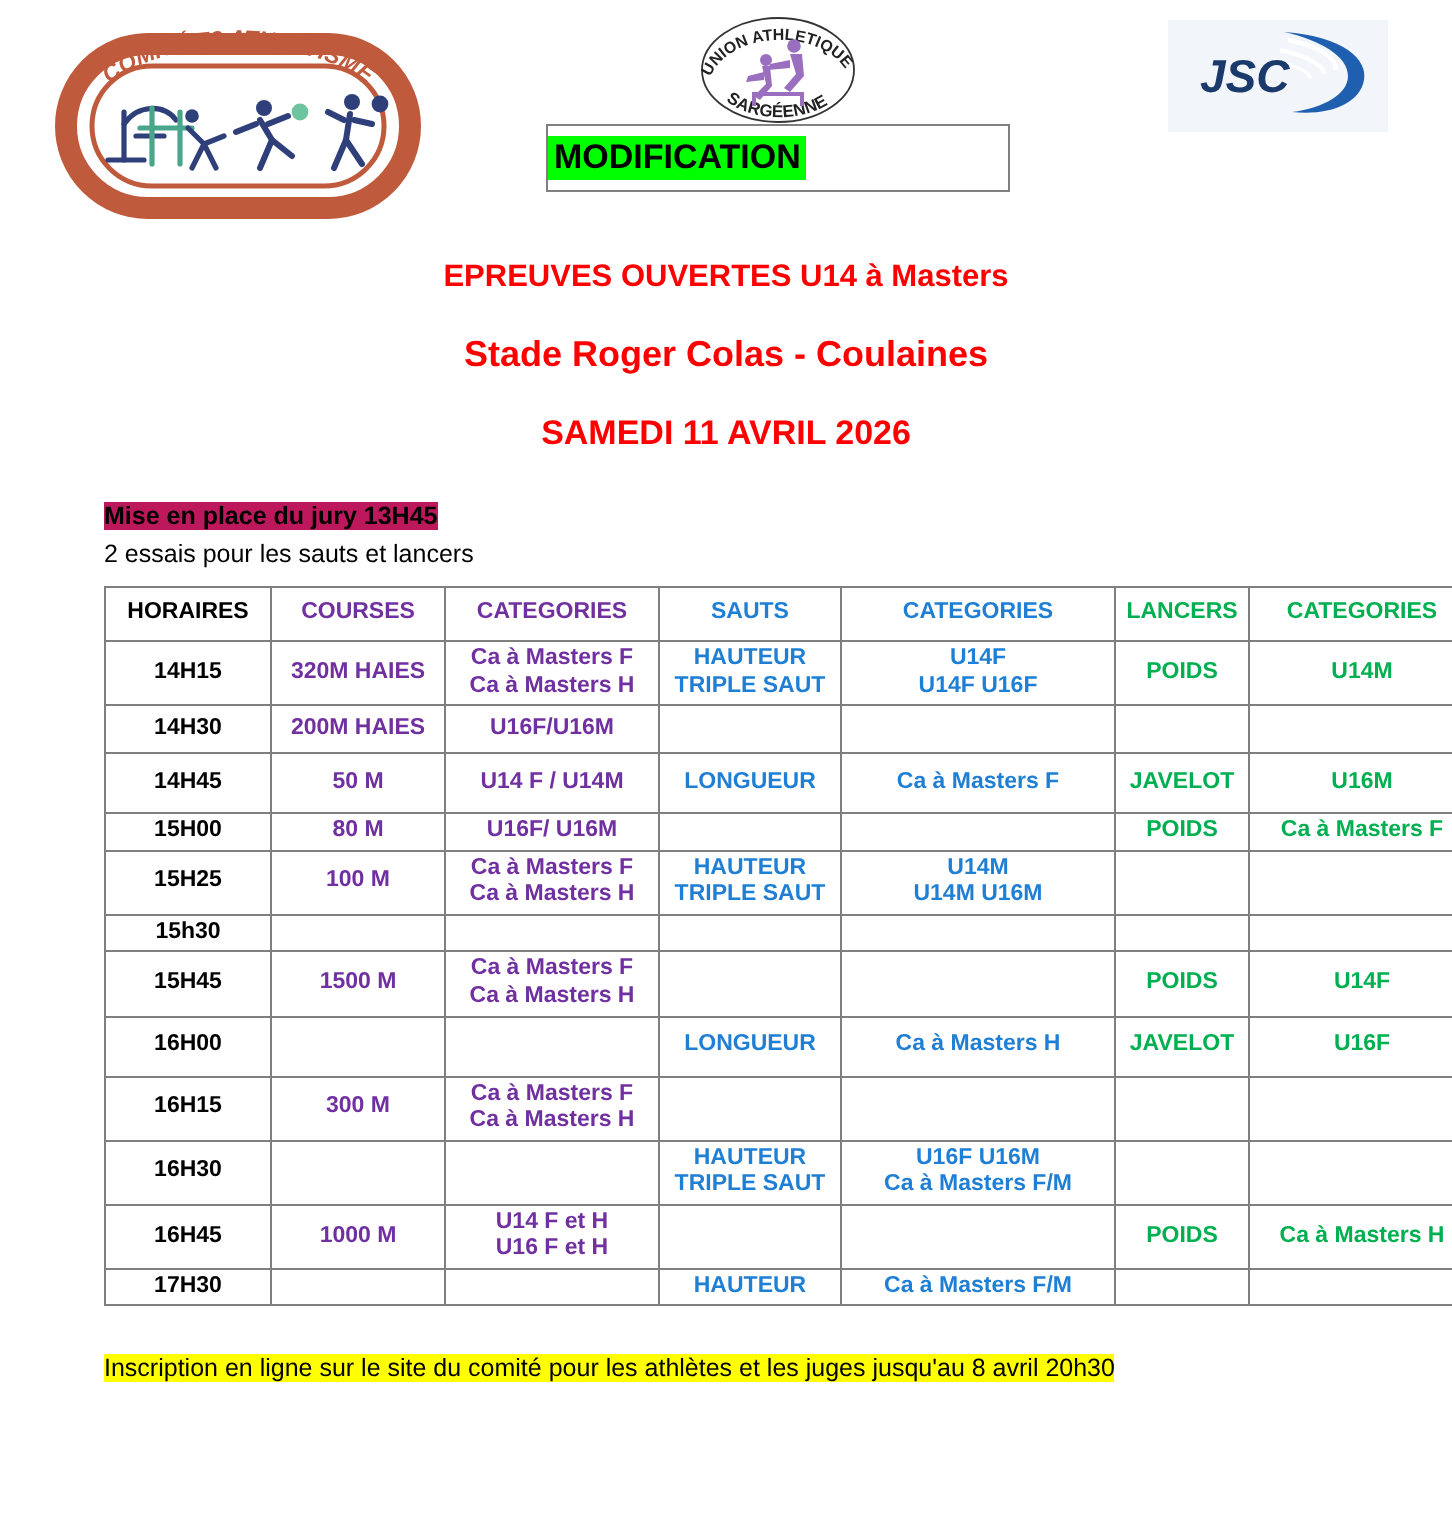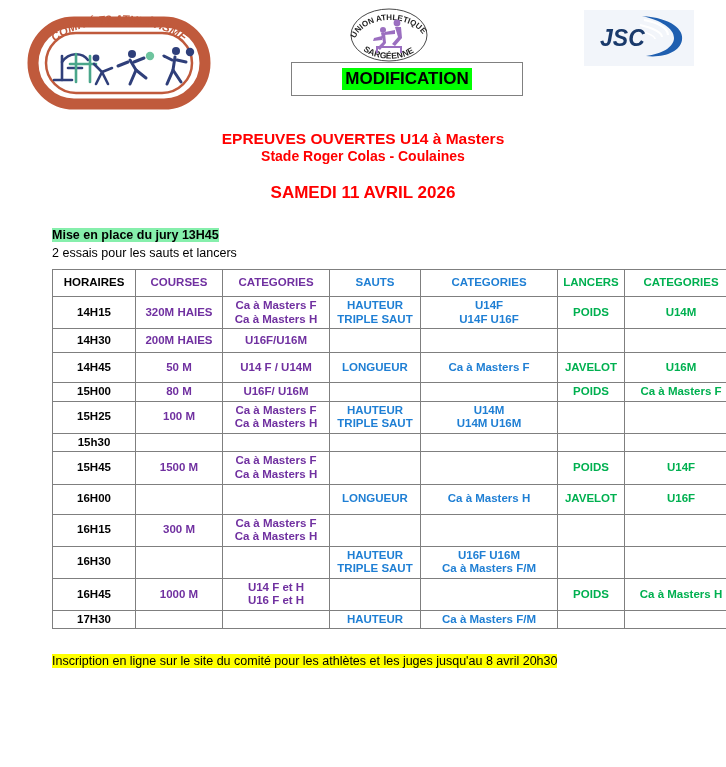--- a/index.html
+++ b/index.html
@@ -46,30 +46,29 @@
     left: 584px;
     top: 10px;
     width: 110px;
     height: 56px;
   }
   .logo-jsc svg { display: block; }
 
   
   .modif-box {
     position: absolute;
-    left: 291px;
+    left: 273px;
     top: 62px;
     width: 232px;
     height: 34px;
     border: 1px solid #808080;
     background: #ffffff;
     box-sizing: border-box;
     display: flex;
     align-items: center;
-    justify-content: center;
   }
   .modif-text {
     background: #00ff00;
     color: #000000;
     font-weight: bold;
     font-size: 17px;
     letter-spacing: 0px;
     padding: 1px 3px;
     font-family: "Liberation Sans", sans-serif;
   }
@@ -78,34 +77,35 @@
   .titles {
     text-align: center;
     color: #ff0000;
     font-weight: bold;
   }
   .title-1 {
     font-size: 15.5px;
     margin-top: 12px;
   }
   .title-2 {
-    font-size: 14px;
+    font-size: 18px;
+    margin-top: 19px;
   }
   .title-3 {
     font-size: 17px;
     margin-top: 19px;
   }
 
   
   .pre-notes {
     margin: 22px 0 0 52px;
   }
   .note-hl {
     display: inline-block;
-    background: #86efac;
+    background: #be185d;
     color: #000000;
     font-weight: bold;
     font-size: 12.5px;
   }
   .note-plain {
     color: #000000;
     font-size: 12.5px;
     margin-top: 3px;
   }
 

